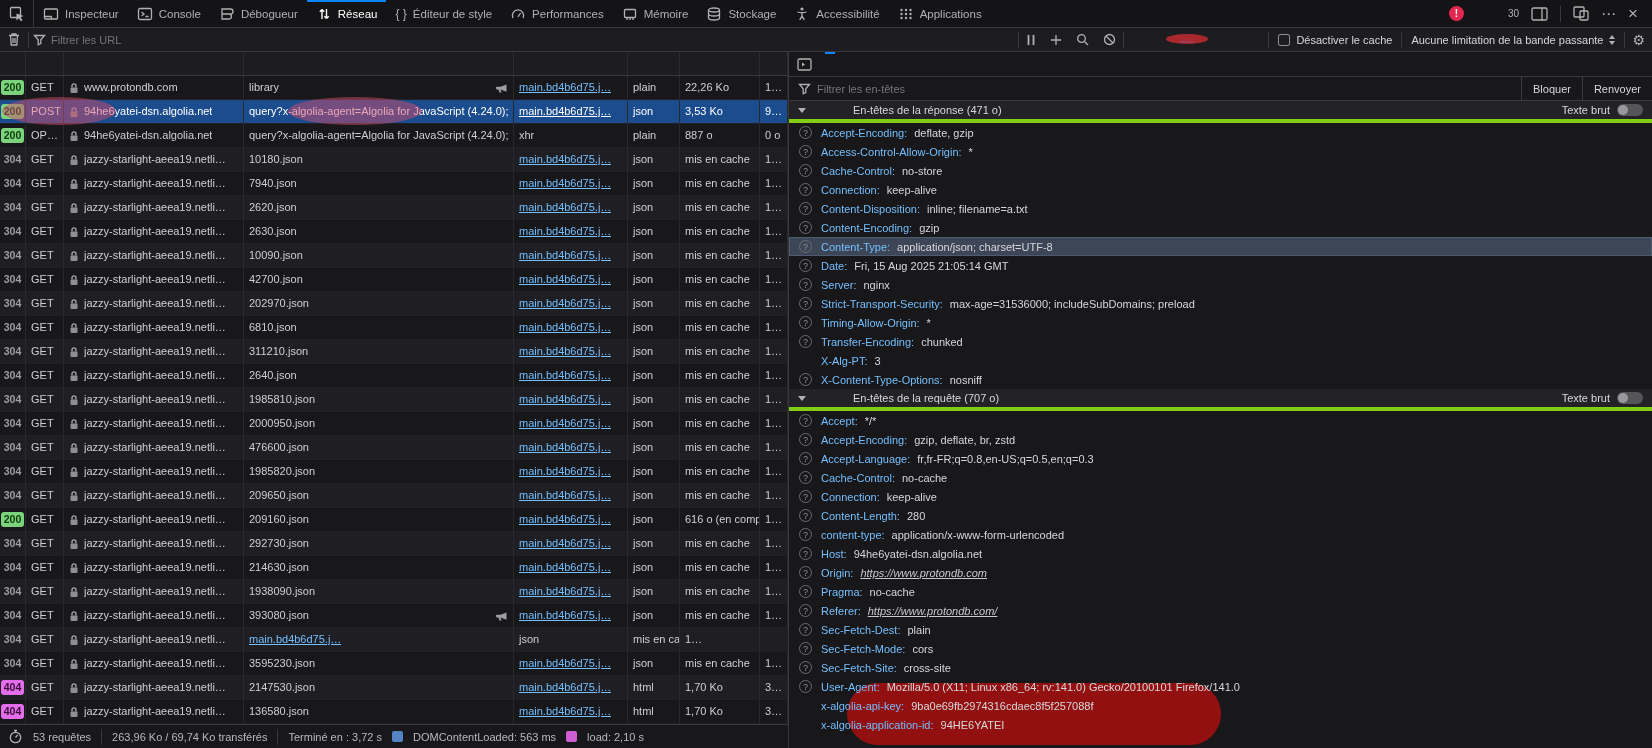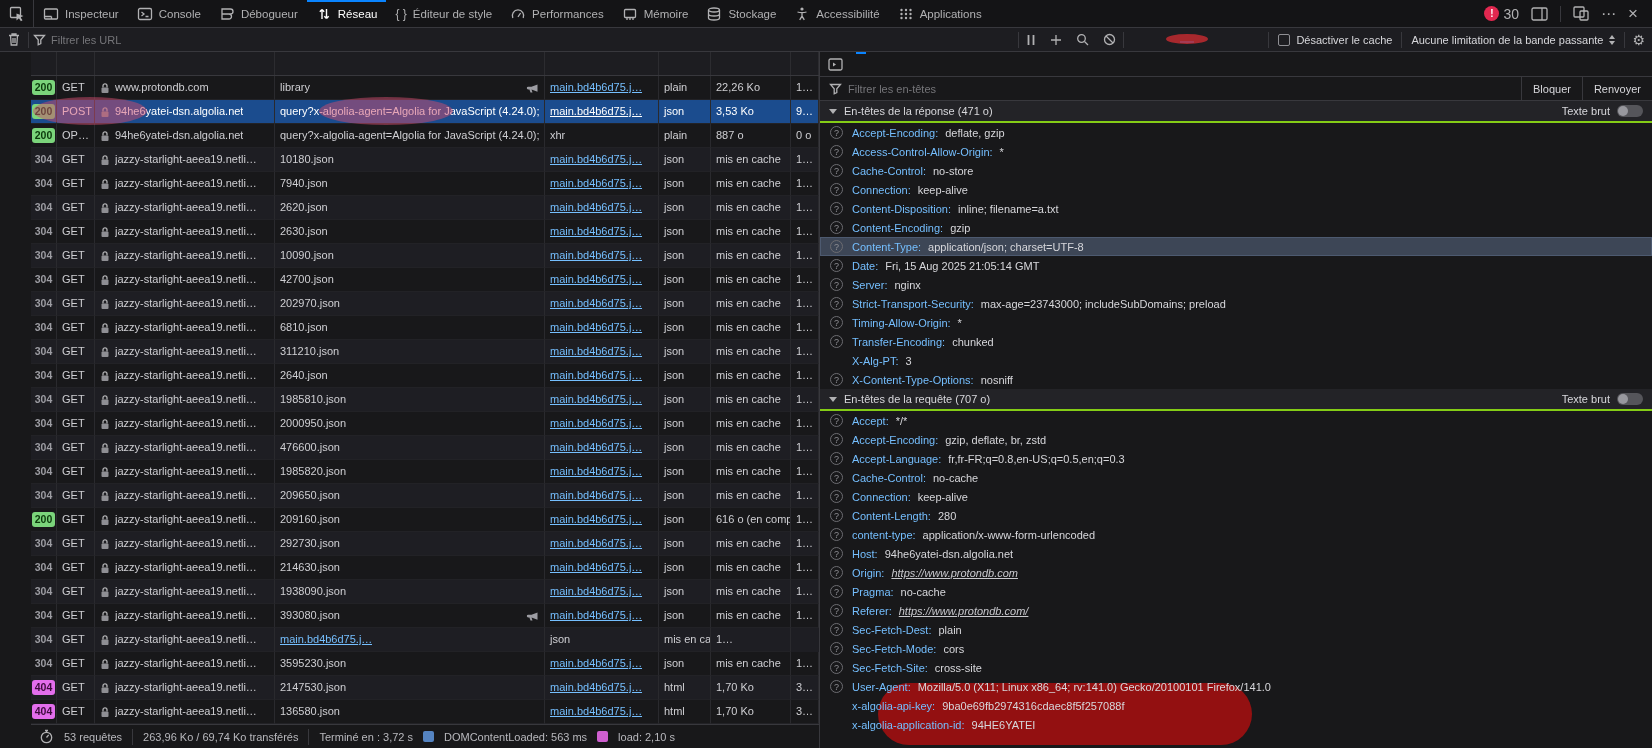--- a/index.html
+++ b/index.html
@@ -15,21 +15,21 @@
 
   
   .tabsbar { height:28px; display:flex; align-items:stretch; background:#141416; border-bottom:1px solid #38383d; }
   .pickbtn { width:34px; display:flex; align-items:center; justify-content:center; border-right:1px solid #38383d; }
   .tooltab { position:relative; display:flex; align-items:center; gap:6px; padding:0 9px; color:#b1b1b3; font-size:11.5px; white-space:nowrap; }
   .tooltab.active { color:#fff; }
   .tooltab.active::before { content:""; position:absolute; top:0; left:0; right:0; height:2px; background:#0a84ff; }
   .tabsbar-right { margin-left:auto; display:flex; align-items:center; gap:12px; padding-right:14px; }
   .errbadge { display:flex; align-items:center; gap:4px; }
   .errcircle { width:15px; height:15px; border-radius:50%; background:#e22850; color:#fff; font-weight:bold; font-size:10px; text-align:center; line-height:15px; }
-  .errcount { color:#b1b1b3; font-size:14px; }
+  .errcount { color:#b1b1b3; font-size:10px;margin-left:40px; }
   .vsep { width:1px; height:16px; background:#38383d; }
   .glyphbtn { color:#b1b1b3; font-size:15px; line-height:1; }
 
   
   .netbar { height:24px; display:flex; align-items:center; background:#1d1d21; border-bottom:1px solid #38383d; }
   .nbtn { display:flex; align-items:center; justify-content:center; padding:0 7px; height:100%; }
   .urlfilter { flex:1; display:flex; align-items:center; gap:5px; padding-left:4px; height:100%; }
   .urlfilter input, .dfilter input { background:transparent; border:none; outline:none; color:#d7d7db; font:inherit; width:100%; }
   .urlfilter input::placeholder, .dfilter input::placeholder { color:#757579; }
   .fbtn { position:relative; padding:2px 7px; color:#b1b1b3; white-space:nowrap; }
@@ -37,21 +37,21 @@
   .fbtn.ann::after { content:""; position:absolute; inset:-3px -14px; background:rgba(198,43,48,.82); border-radius:50%; }
   .cachechk { display:flex; align-items:center; gap:6px; padding:0 9px; color:#d7d7db; white-space:nowrap; }
   .chkbox { width:12px; height:12px; border:1px solid #8f8f94; border-radius:2px; background:transparent; }
   .throttle { display:flex; align-items:center; gap:6px; padding:0 9px; color:#d7d7db; white-space:nowrap;text-align:right; }
   .updown { display:inline-flex; flex-direction:column; gap:2px; }
   .updown i { display:block; width:0; height:0; border:3px solid transparent; }
   .updown i.u { border-bottom:4px solid #b1b1b3; }
   .updown i.d { border-top:4px solid #b1b1b3; }
 
   
-  .main { display:flex; height:696px;padding-left:31px; }
+  .main { display:flex; height:696px; }
   .left { width:788px; display:flex; flex-direction:column; }
 
   
   .thead { display:grid; grid-template-columns:26px 38px 180px 270px 114px 52px 80px 1fr; height:24px; background:#1d1d21; border-bottom:1px solid #38383d; color:#b1b1b3; }
   .thead .c { line-height:23px; padding:0 5px; border-right:1px solid #2c2c30; white-space:nowrap; overflow:hidden; }
   .rowswrap { position:relative; height:648px; overflow:hidden; background:#18181a; }
   .row { display:grid; grid-template-columns:26px 38px 180px 270px 114px 52px 80px 1fr; height:24px; color:#cfcfd3; position:relative; }
   .row:nth-child(even) { background:#1e1e23; }
   .row .c { line-height:23px; padding:0 5px; border-right:1px solid #2a2a2e; border-bottom:1px solid #222226; white-space:nowrap; overflow:hidden; display:flex; align-items:center; gap:5px; }
   .row .c.txt { display:block; }
@@ -76,21 +76,21 @@
   .details { flex:1; border-left:1px solid #38383d; background:#18181a; display:flex; flex-direction:column; position:relative; }
   .dtabs { height:25px; display:flex; align-items:stretch; border-bottom:1px solid #38383d; }
   .dcollapse { width:30px; display:flex; align-items:center; justify-content:center; }
   .dtab { position:relative; display:flex; align-items:center; padding:0 11px; color:#b1b1b3; white-space:nowrap; }
   .dtab.active { color:#fff; }
   .dtab.active::before { content:""; position:absolute; top:0; left:6px; right:6px; height:2px; background:#0a84ff; }
   .dfilter { height:24px; display:flex; align-items:center; border-bottom:1px solid #38383d; }
   .dfilter .fun { padding:0 6px 0 9px; }
   .dbtn { padding:0 11px; border-left:1px solid #38383d; color:#d7d7db; height:100%; display:flex; align-items:center; white-space:nowrap; }
   .dscroll { position:relative; flex:1; overflow:hidden; }
-  .sechdr { height:22px; background:#232327; border-bottom:2px solid #84cc16; display:flex; align-items:center; padding:0 9px; color:#d7d7db; position:relative; z-index:1; }
+  .sechdr { height:22px; background:#232327; border-bottom:4px solid #84cc16; display:flex; align-items:center; padding:0 9px; color:#d7d7db; position:relative; z-index:1;gap:40px; }
   .tri { width:0; height:0; border:4px solid transparent; border-top:5px solid #b1b1b3; margin:4px 7px 0 0; }
   .rawtgl { margin-left:auto; display:flex; align-items:center; gap:7px; }
   .toggle { width:26px; height:12px; border-radius:7px; background:#55555a; position:relative; }
   .toggle::before { content:""; position:absolute; left:1px; top:1px; width:10px; height:10px; border-radius:50%; background:#98989e; }
   .hrow { height:19px; display:flex; align-items:center; padding-left:10px; position:relative; z-index:1; white-space:nowrap; }
   .hrow.hl { background:#3d4656; box-shadow:inset 0 0 0 1px #4d5a70; }
   .help { flex:0 0 auto; width:13px; height:13px; border:1px solid #6c6c71; border-radius:50%; color:#8f8f94; font-size:9px; line-height:12px; text-align:center; margin-right:9px; }
   .help.ghost { visibility:hidden; }
   .hname { color:#75bfff; margin-right:7px; }
   .hval { color:#d7d7db; }
@@ -1094,21 +1094,21 @@
             <span class="hval">Fri, 15 Aug 2025 21:05:14 GMT</span>
           </div>
           <div class="hrow">
             <span class="help">?</span>
             <span class="hname">Server:</span>
             <span class="hval">nginx</span>
           </div>
           <div class="hrow">
             <span class="help">?</span>
             <span class="hname">Strict-Transport-Security:</span>
-            <span class="hval">max-age=23743000; includeSubDomains; preload</span>
+            <span class="hval">max-age=31536000; includeSubDomains; preload</span>
           </div>
           <div class="hrow">
             <span class="help">?</span>
             <span class="hname">Timing-Allow-Origin:</span>
             <span class="hval">*</span>
           </div>
           <div class="hrow">
             <span class="help">?</span>
             <span class="hname">Transfer-Encoding:</span>
             <span class="hval">chunked</span>

